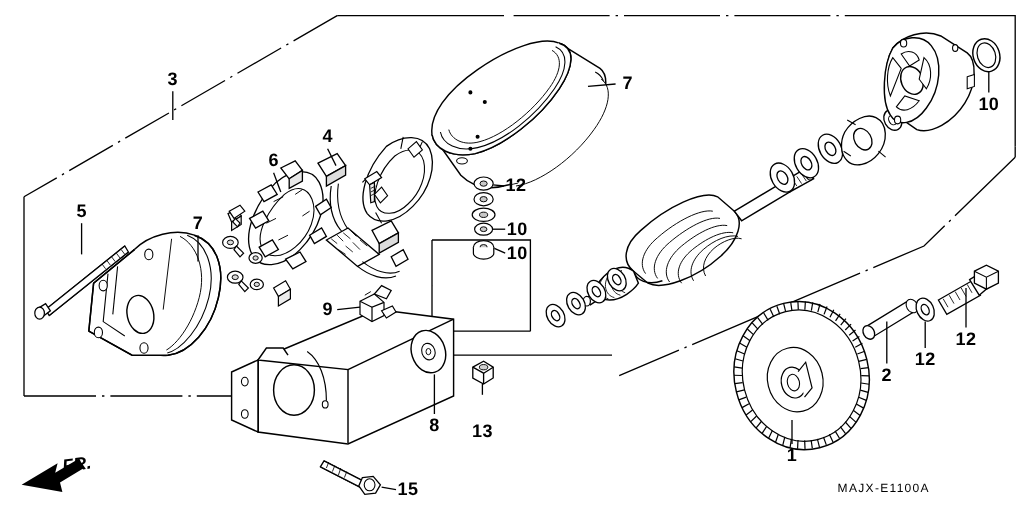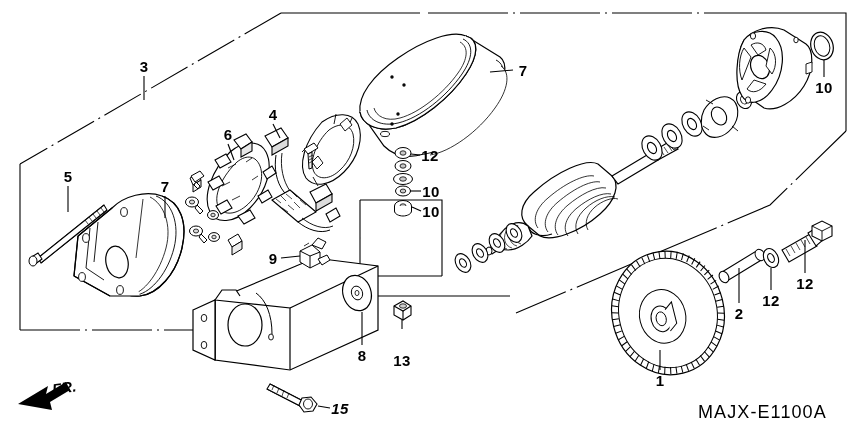--- a/index.html
+++ b/index.html
@@ -32,21 +32,21 @@
     line-height: 1;
     white-space: nowrap;
     transform: translate(-50%, -50%);
     letter-spacing: 0.3px;
   }
   #partcode {
     position: absolute;
     left: 698px;
     top: 402px;
     font-family: "Liberation Sans", sans-serif;
-    font-size: 18px;
+    font-size: 10px;
     color: #000000;
     letter-spacing: 1.1px;
     white-space: nowrap;
   }
   #frlabel {
     position: absolute;
     left: 52px;
     top: 379px;
     font-family: "Liberation Sans", sans-serif;
     font-size: 15px;
@@ -628,19 +628,19 @@
   <div class="callout" style="left:523px; top:70px;">7</div>
   <div class="callout" style="left:165px; top:186px;">7</div>
   <div class="callout" style="left:362px; top:355px;">8</div>
   <div class="callout" style="left:273px; top:258px;">9</div>
   <div class="callout" style="left:431px; top:191px;">10</div>
   <div class="callout" style="left:431px; top:211px;">10</div>
   <div class="callout" style="left:824px; top:87px;">10</div>
   <div class="callout" style="left:430px; top:155px;">12</div>
   <div class="callout" style="left:402px; top:339px;margin-top:21px;">13</div>
   <div class="callout" style="left:771px; top:300px;">12</div>
-  <div class="callout" style="left:340px; top:408px;font-style:italic;">15</div>
+  <div class="callout" style="left:340px; top:408px;">15</div>
   <div class="callout" style="left:805px; top:283px;">12</div>
 
   <div id="frlabel">FR.</div>
   <div id="partcode">MAJX-E1100A</div>
 
 </div>
 
 </body></html>

